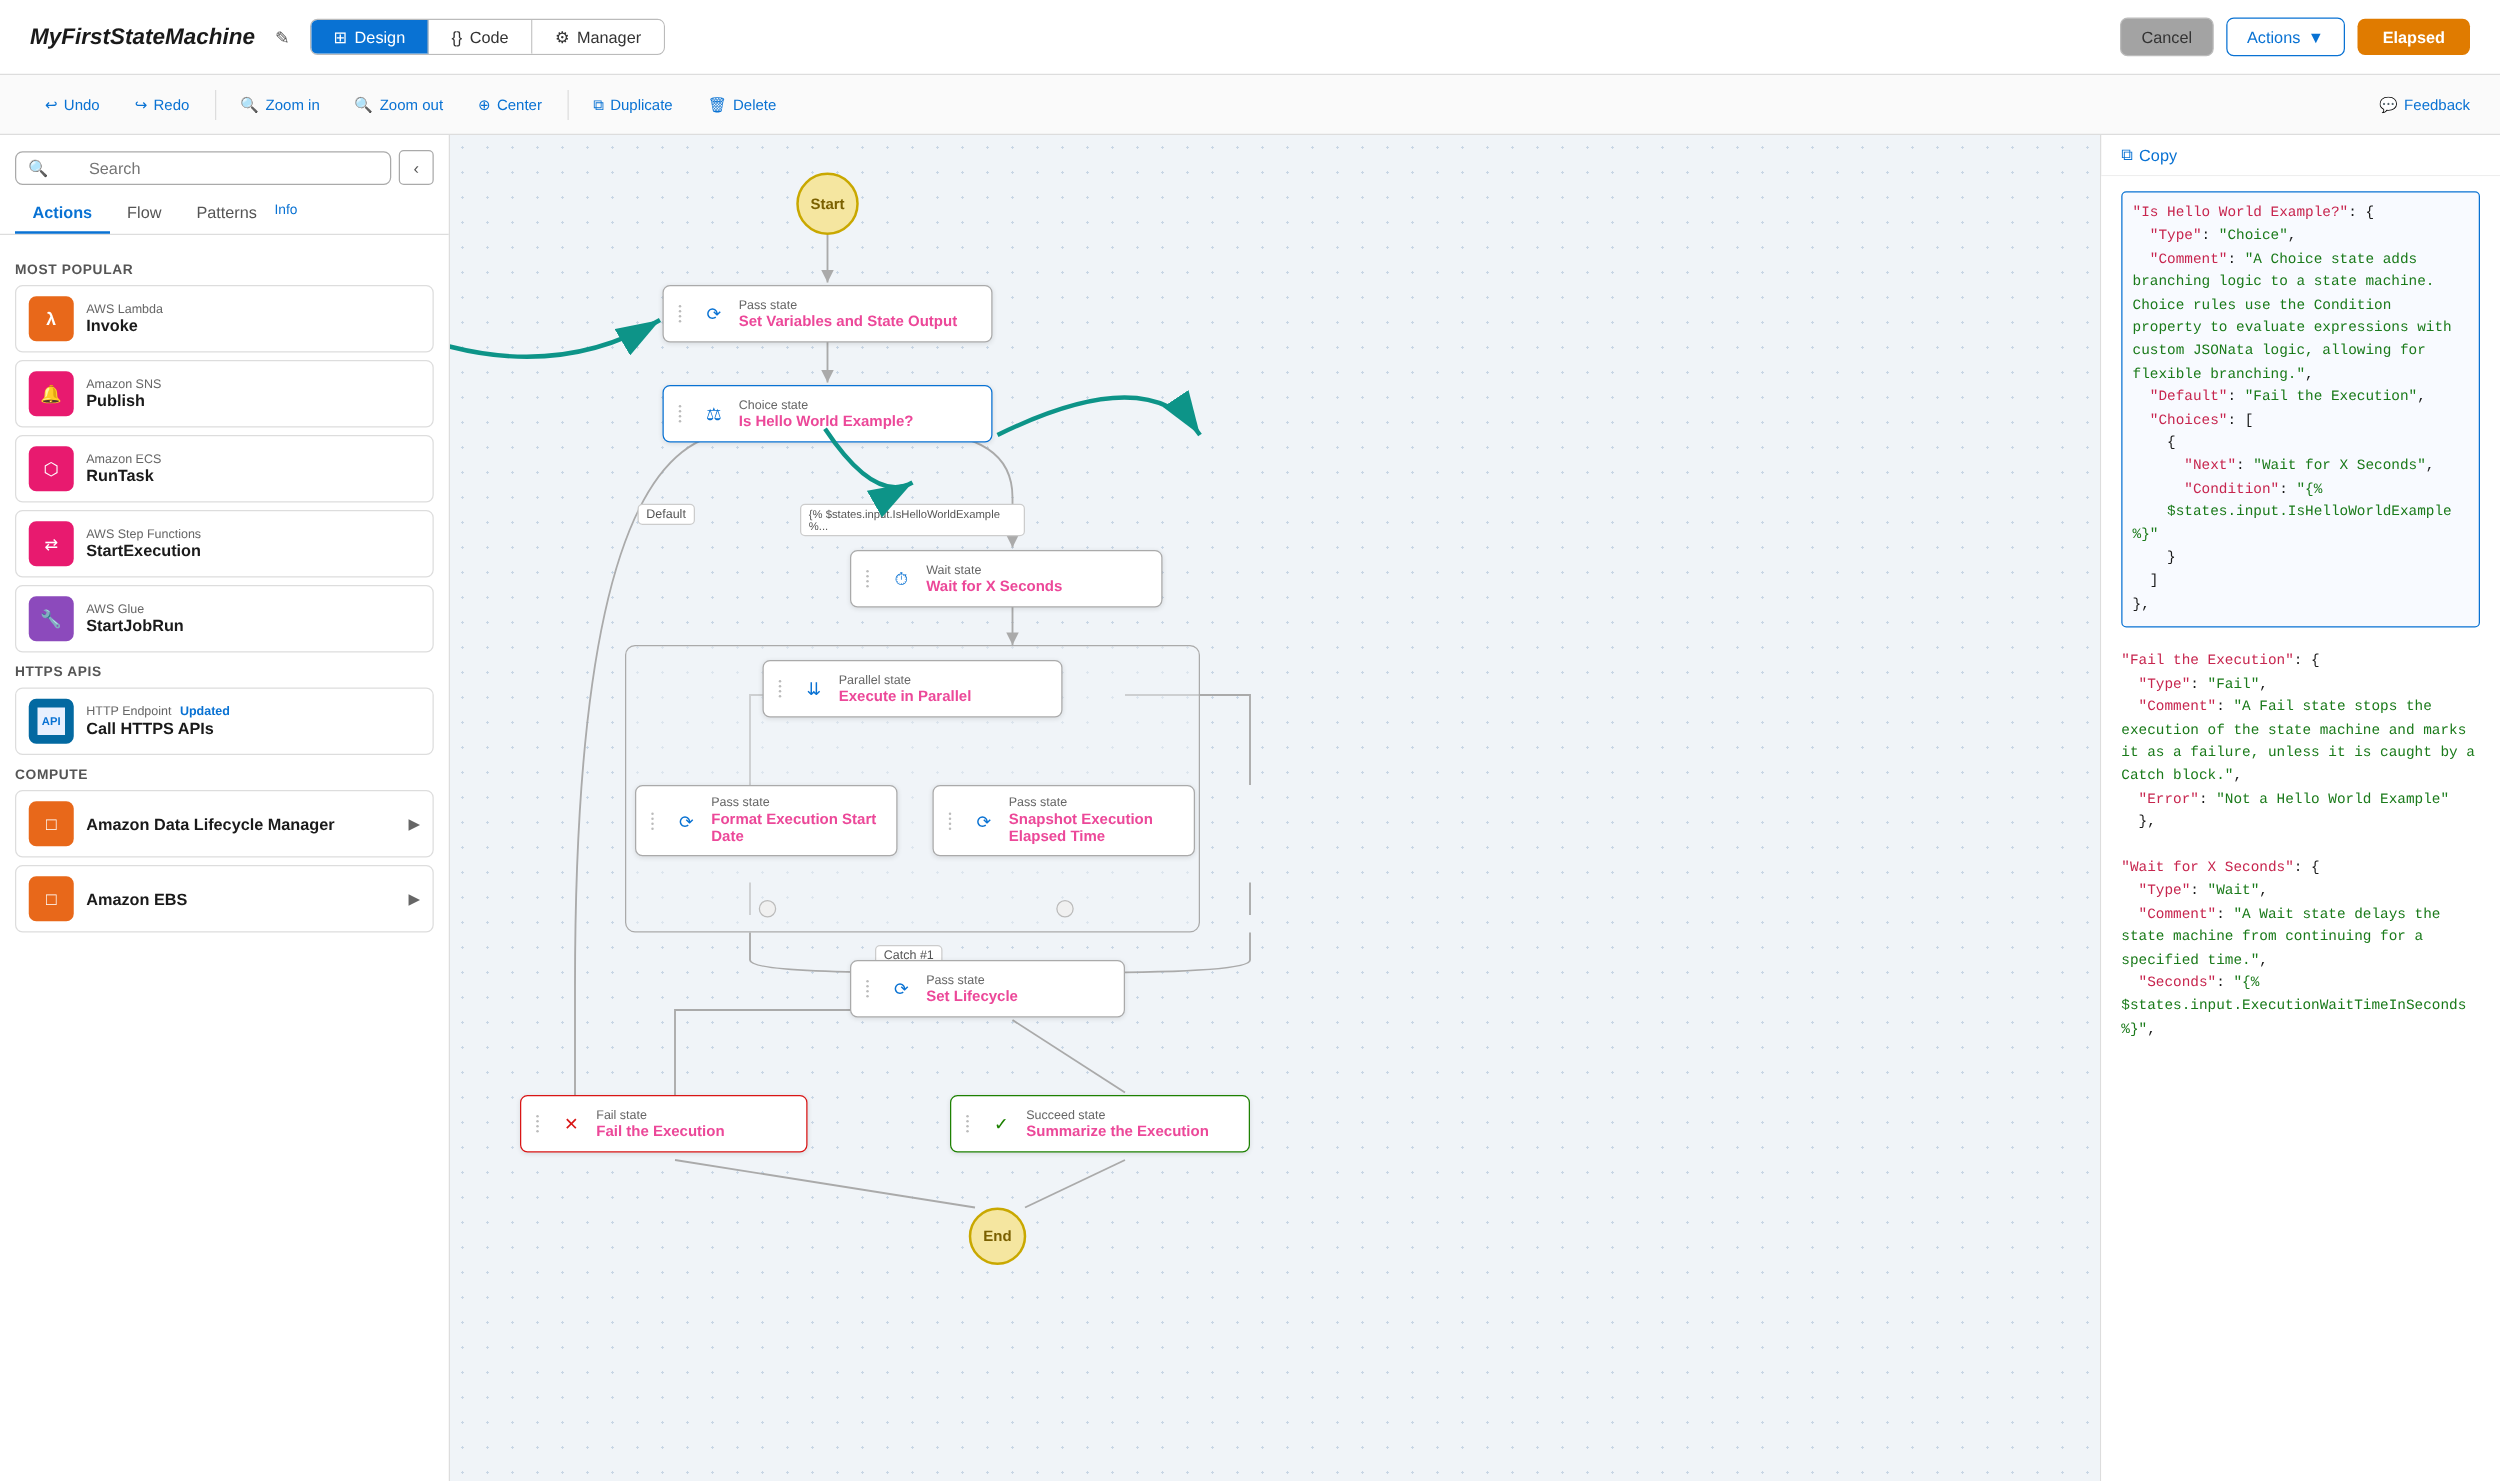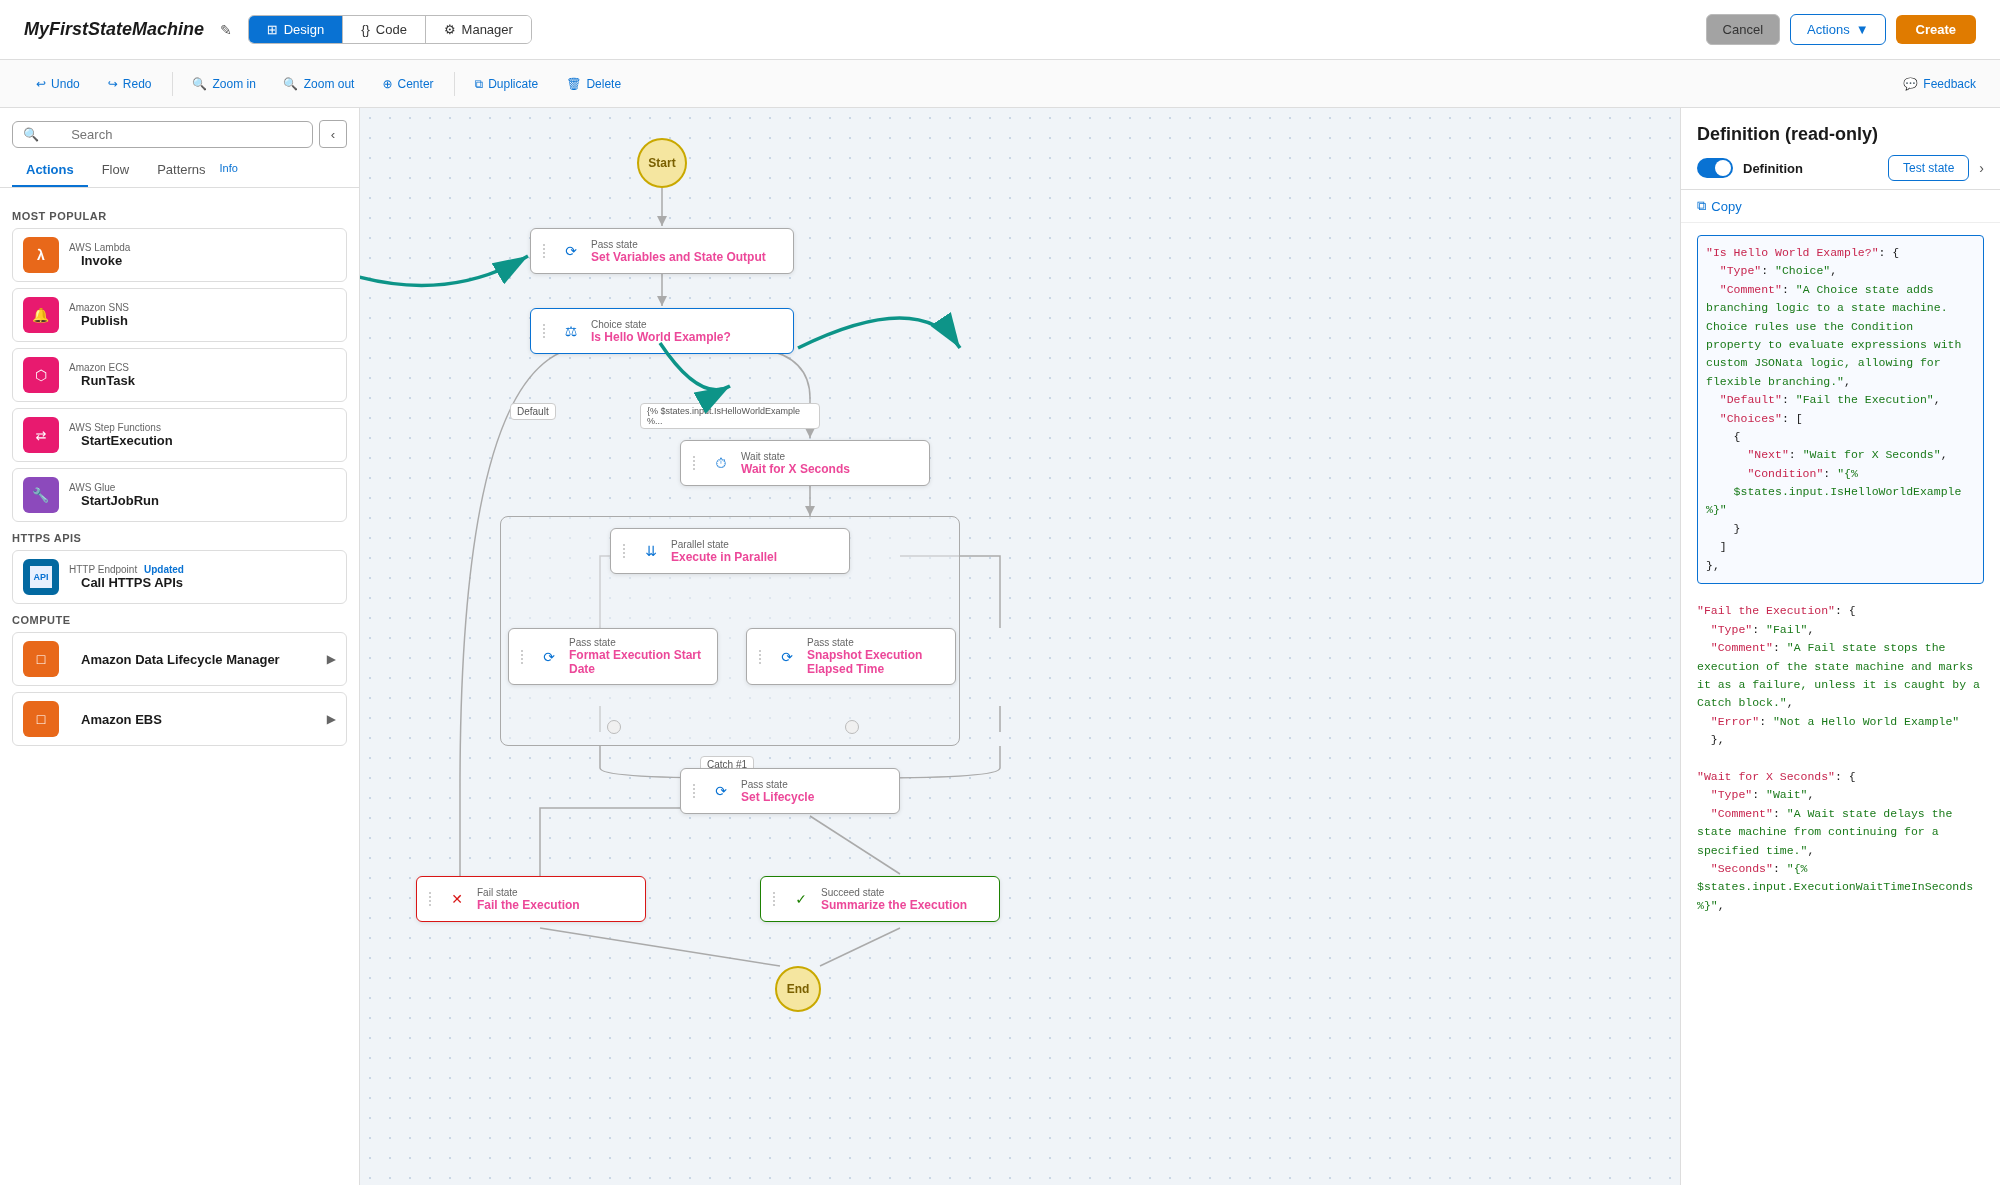--- a/index.html
+++ b/index.html
@@ -38,21 +38,21 @@
     .panel-tabs { display: flex; padding: 0 12px; border-bottom: 1px solid #ddd; gap: 0; }
     .panel-tab { padding: 8px 14px; cursor: pointer; font-size: 13px; color: #555; border-bottom: 2px solid transparent; }
     .panel-tab.active { color: #0972d3; border-bottom: 2px solid #0972d3; font-weight: 600; }
     .panel-tab.info { color: #0972d3; font-size: 11px; padding-left: 0; }
     .panel-content { flex: 1; overflow-y: auto; padding: 12px; }
     .section-label { font-size: 11px; font-weight: 700; color: #555; letter-spacing: 0.5px; margin: 10px 0 6px; text-transform: uppercase; }
     .service-item { display: flex; align-items: center; gap: 10px; padding: 8px 10px; border: 1px solid #ddd; border-radius: 6px; margin-bottom: 6px; cursor: pointer; background: #fff; }
     .service-icon { width: 36px; height: 36px; border-radius: 6px; display: flex; align-items: center; justify-content: center; font-size: 18px; flex-shrink: 0; }
     .service-info { flex: 1; }
     .service-name { font-size: 10px; color: #666; }
-    .service-action { font-size: 13px; font-weight: 600; color: #1a1a1a; margin-left: 12px; }
+    .service-action { font-size: 13px; font-weight: 600; color: #1a1a1a; }
     .http-badge { font-size: 10px; color: #0972d3; font-weight: 600; margin-left: 4px; }
     .expand-arrow { color: #666; font-size: 12px; }
 
     
     .canvas { flex: 1; background: #f0f4f8; background-image: radial-gradient(circle, #c8d6e5 1px, transparent 1px); background-size: 20px 20px; position: relative; overflow: hidden; }
 
     
     .flow-wrap { position: absolute; top: 0; left: 0; width: 100%; height: 100%; }
     .node { position: absolute; background: #fff; border: 1.5px solid #aaa; border-radius: 6px; display: flex; align-items: center; padding: 8px 12px; gap: 8px; font-size: 12px; box-shadow: 0 1px 4px rgba(0,0,0,0.1); }
     .node-label-wrap { display: flex; flex-direction: column; }
@@ -114,21 +114,21 @@
         <span>Manager</span>
       </button>
     </div>
   </div>
   <div class="header-right">
     <button class="btn-cancel">Cancel</button>
     <button class="btn-actions">
       <span>Actions</span>
       <span>▼</span>
     </button>
-    <button class="btn-create">Create</button>
+    <button class="btn-create">Elapsed</button>
   </div>
 </div>
 
 <div class="toolbar">
   <button class="toolbar-btn">
     <span>↩</span>
     <span>Undo</span>
   </button>
   <button class="toolbar-btn">
     <span>↪</span>
@@ -464,31 +464,20 @@
 
         <path d="M 300 235 Q 340 295 370 278" stroke="#0d9488" stroke-width="3.5" fill="none" marker-end="url(#teal-arrow)"></path>
 
         <path d="M 438 240 Q 560 180 600 240" stroke="#0d9488" stroke-width="3.5" fill="none" marker-end="url(#teal-arrow)"></path>
       </svg>
 
     </div>
   </div>
 
   <div class="right-panel">
-    <div class="def-header">
-      <div class="def-title">Definition (read-only)</div>
-      <div class="def-toggle-row">
-        <div class="toggle-switch">
-          <div class="toggle-knob"></div>
-        </div>
-        <span class="def-label">Definition</span>
-        <button class="test-state-btn">Test state</button>
-        <span class="chevron-right">›</span>
-      </div>
-    </div>
     <div class="copy-row">
       <button class="copy-btn">
         <span>⧉</span>
         <span>Copy</span>
       </button>
     </div>
     <div class="code-block">
       <div style="border:1.5px solid #0972d3;padding:8px;background:#f8faff;border-radius:4px;">
         <span class="key">"Is Hello World Example?"</span><span class="text">: {</span><br>
         <span class="key">&nbsp;&nbsp;"Type"</span><span class="text">: </span><span class="val-str">"Choice"</span><span class="text">,</span><br>

